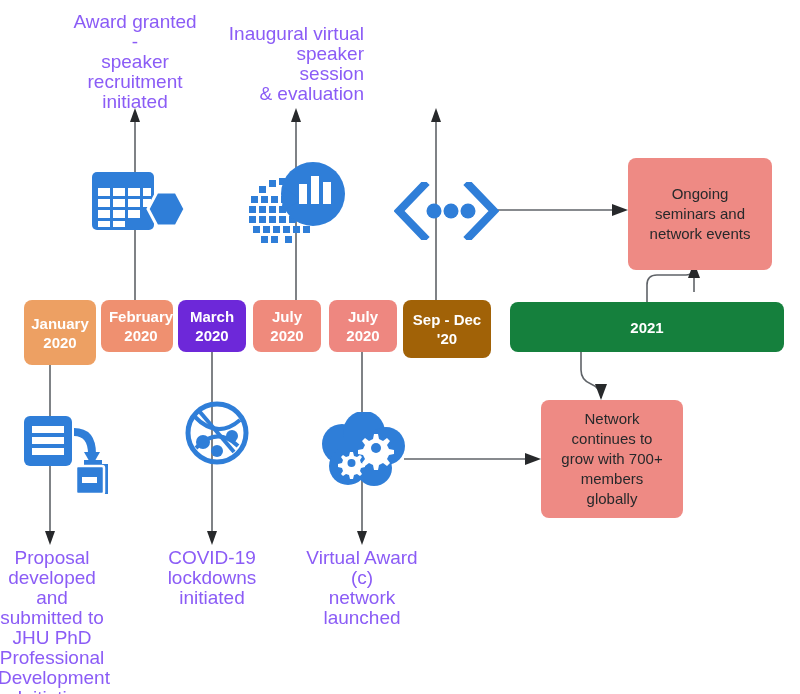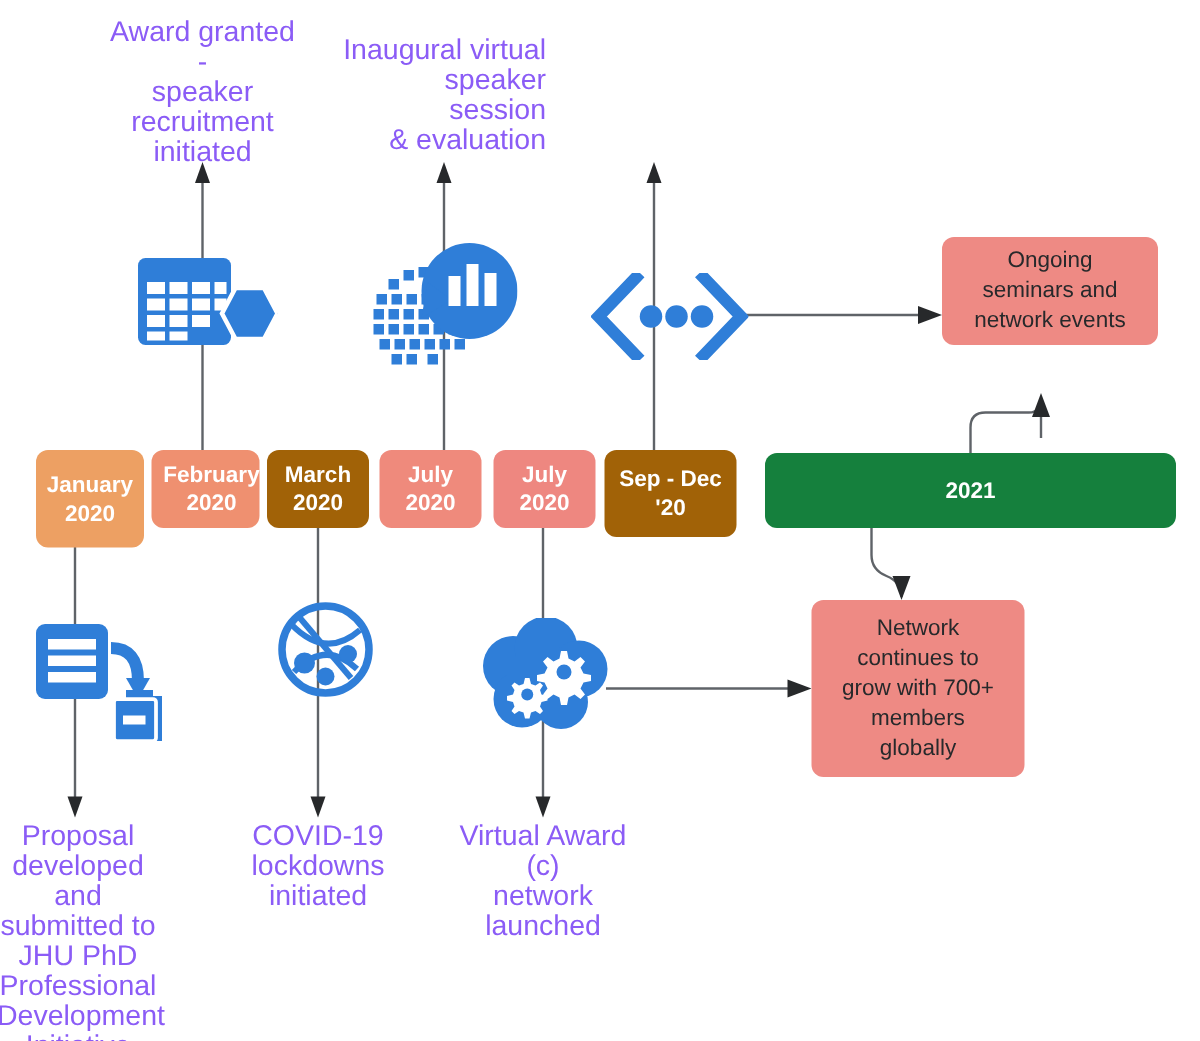--- a/index.html
+++ b/index.html
@@ -212,35 +212,35 @@
       </g>
     </svg>
   </div>
 
   <div class="pill" style="left:24px;top:300px;width:72px;height:65px;background:#eda063;">January
 2020</div>
 
   <div class="pill" style="left:101px;top:300px;width:72px;height:52px;background:#ef9070;padding-left:12px;">February
 2020</div>
 
-  <div class="pill" style="left:178px;top:300px;width:68px;height:52px;background:#a16207;">March
+  <div class="pill" style="left:178px;top:300px;width:68px;height:52px;background:#6d28d9;">March
 2020</div>
 
   <div class="pill" style="left:253px;top:300px;width:68px;height:52px;background:#ef8a7c;">July
 2020</div>
 
   <div class="pill" style="left:329px;top:300px;width:68px;height:52px;background:#ee8780;">July
 2020</div>
 
   <div class="pill" style="left:403px;top:300px;width:88px;height:58px;background:#a16207;">Sep - Dec
 '20</div>
 
   <div class="pill" style="left:510px;top:302px;width:274px;height:50px;background:#15803d;">2021</div>
 
-  <div class="outcome" style="left:628px;top:158px;width:144px;height:72px;background:#ee8a84;">Ongoing
+  <div class="outcome" style="left:628px;top:158px;width:144px;height:112px;background:#ee8a84;">Ongoing
 seminars and
 network events</div>
 
   <div class="outcome" style="left:541px;top:400px;width:142px;height:118px;background:#ee8a84;">Network
 continues to
 grow with 700+
 members
 globally</div>
 
   <div class="iconbox" style="left:22px;top:410px;width:88px;height:92px;">

